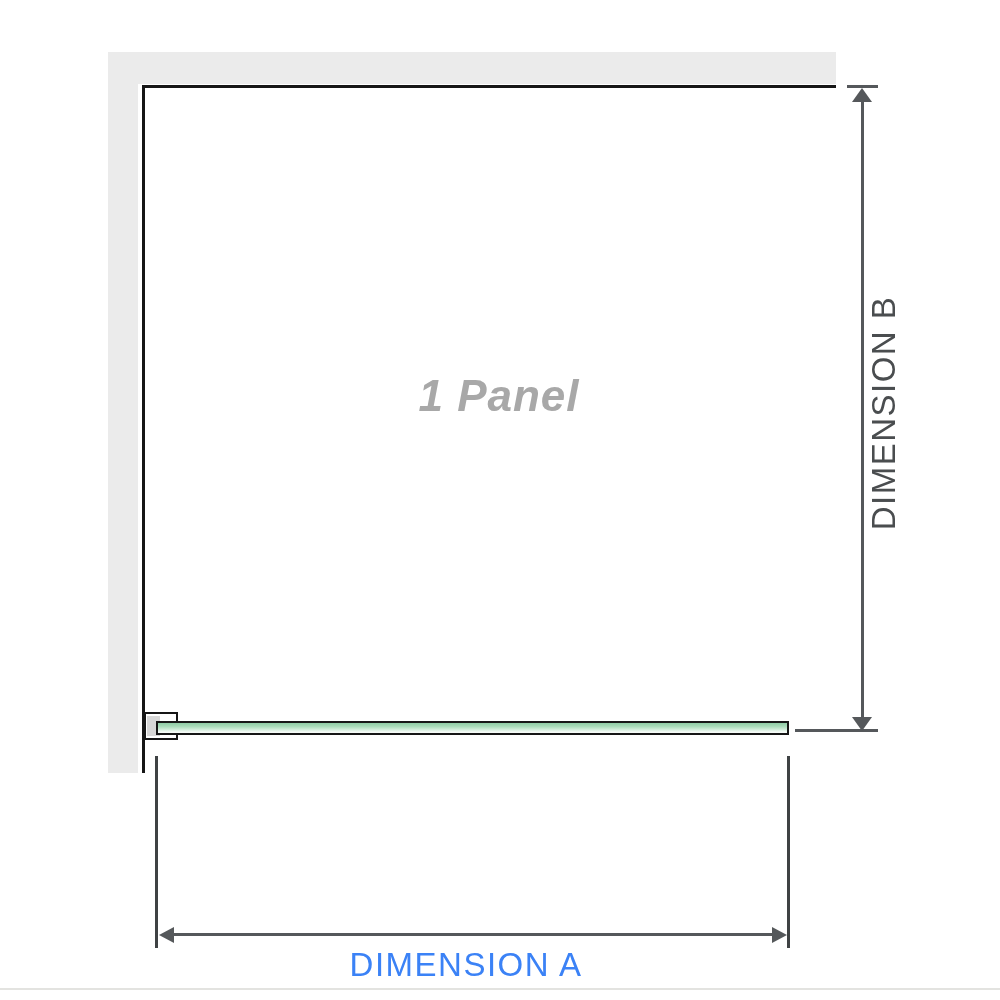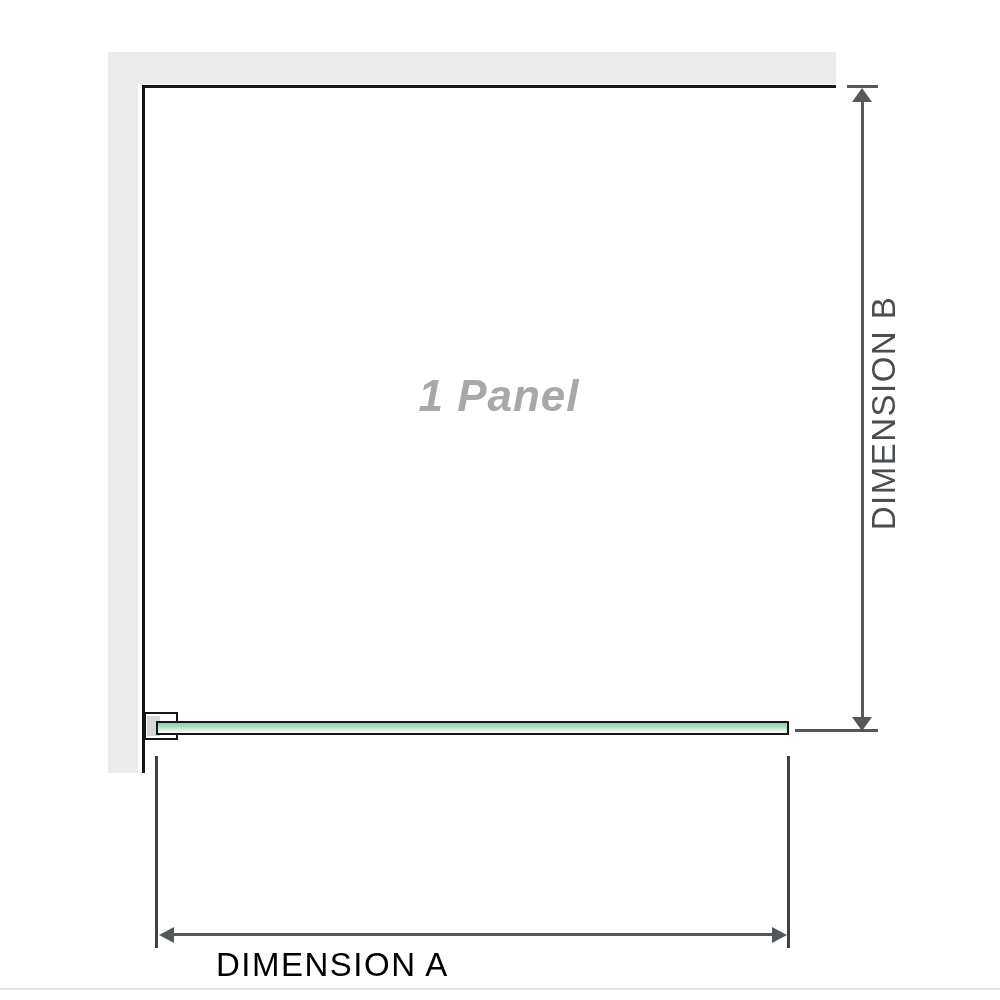--- a/index.html
+++ b/index.html
@@ -86,24 +86,24 @@
     border-right: 15px solid #55585b;
   }
   #dima-arrow-right {
     left: 772px; top: 927px;
     border-top: 8px solid transparent;
     border-bottom: 8px solid transparent;
     border-left: 15px solid #55585b;
   }
   #dima-label {
     left: 216px; top: 946px; width: 500px;
-    text-align: left;
+    text-align: center;
     font-size: 33px;
     letter-spacing: 1.5px;
-    color: #000000;
+    color: #3b82f6;
   }
 
   
   #panel-label {
     left: 299px; top: 371px; width: 400px;
     text-align: center;
     font-size: 44px;
     font-style: italic;
     font-weight: bold;
     letter-spacing: 1px;

